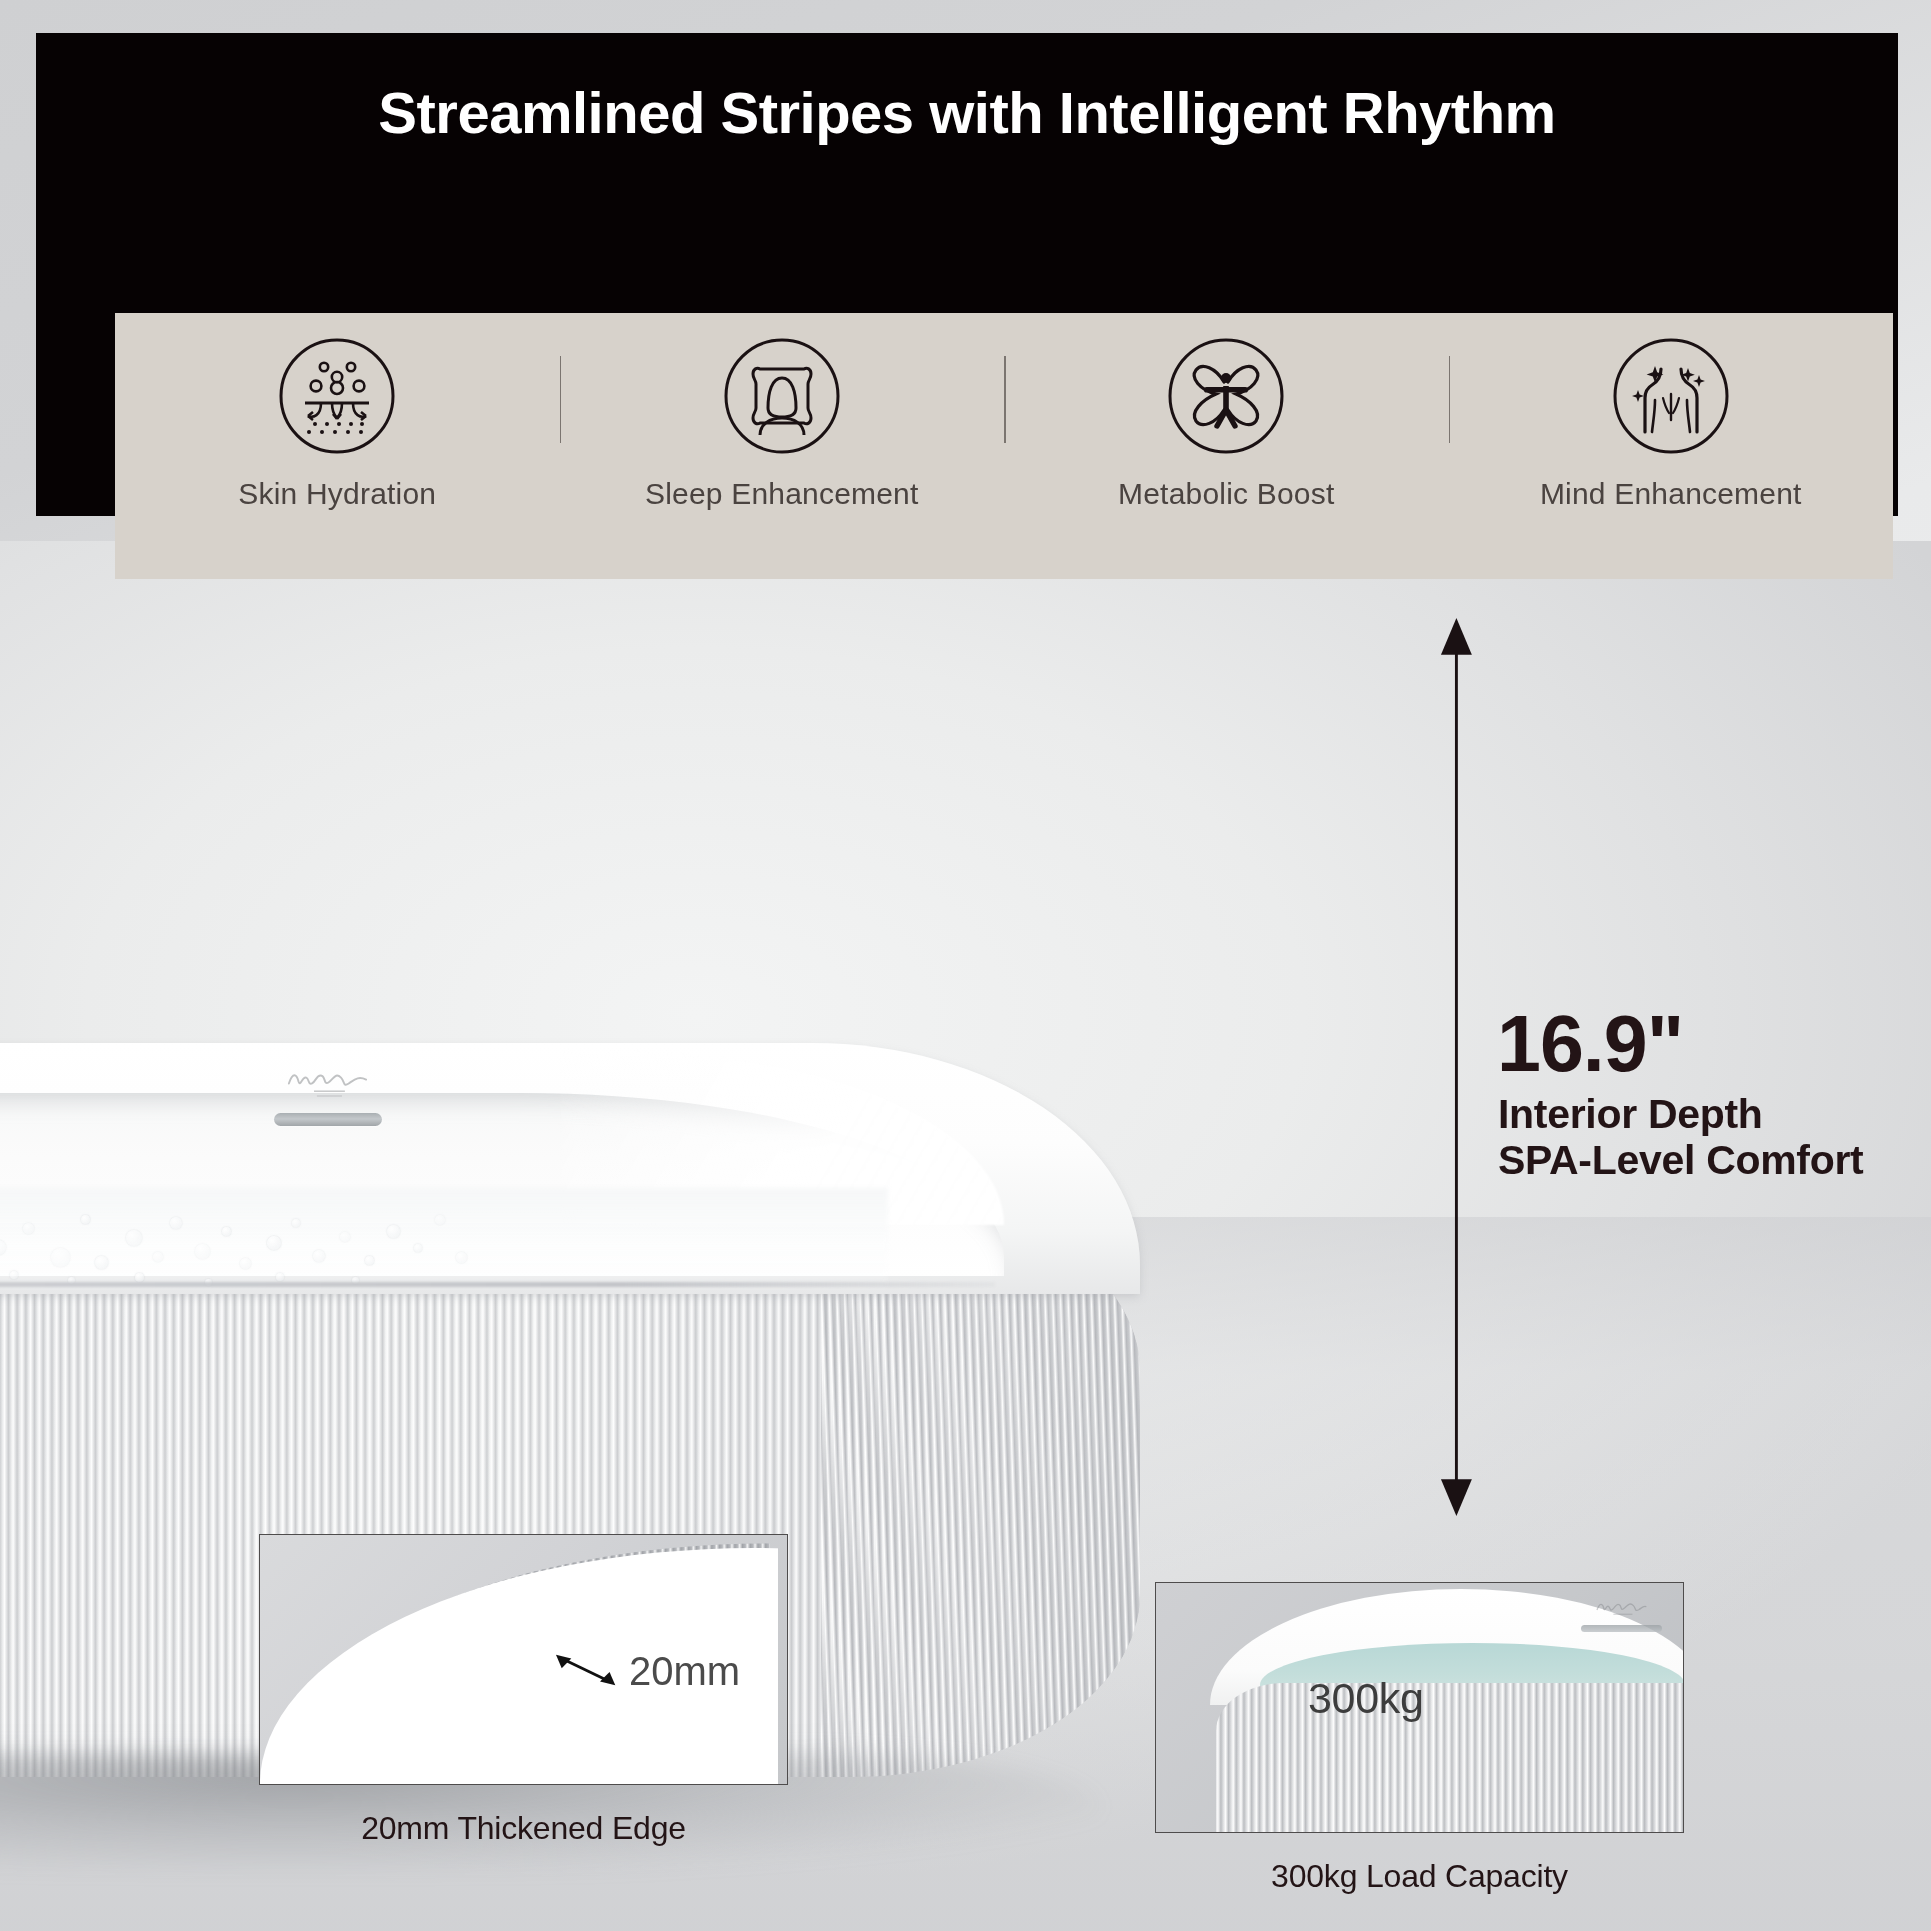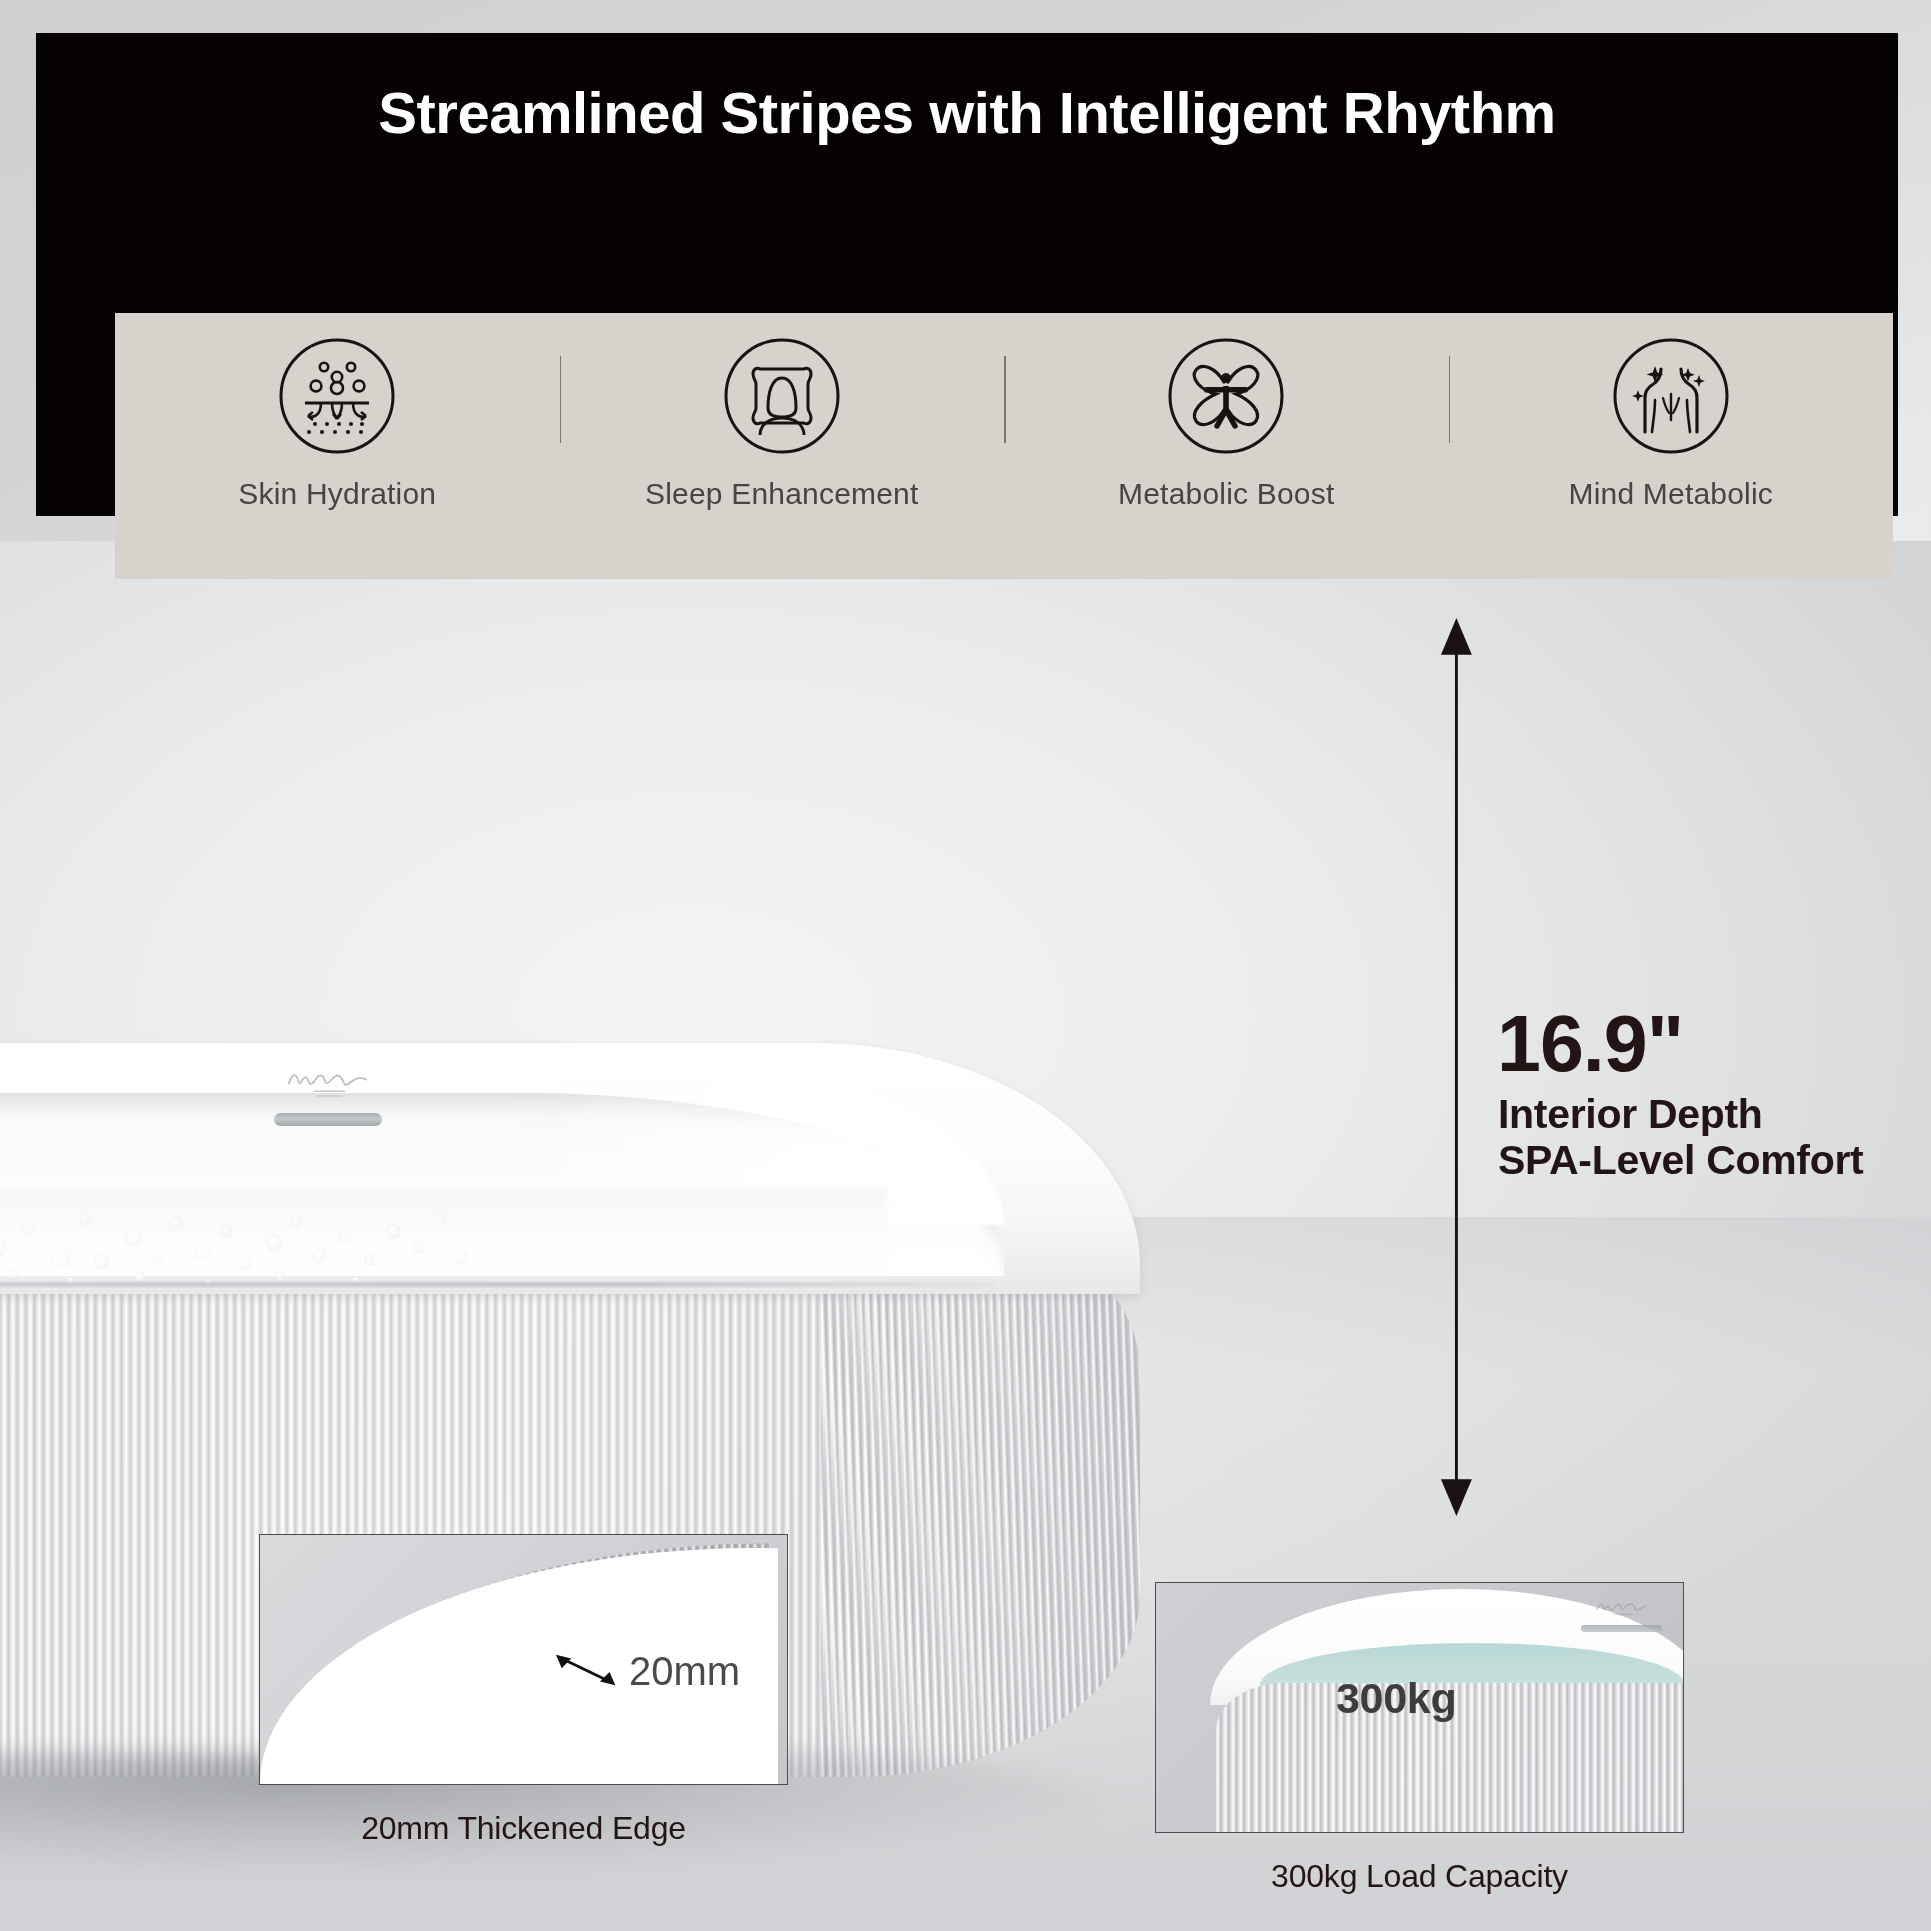--- a/index.html
+++ b/index.html
@@ -242,22 +242,22 @@
         rgba(160,163,168,0.6) 4.8px,
         rgba(255,255,255,0.0) 7.7px),
       linear-gradient(100deg, #e2e3e5 0%, #eaebec 40%, #dcdde0 100%);
   }
   #load-logo { position: absolute; right: 35px; top: 15.4px; width: 54px; height: 21px; opacity: 0.4; }
   #load-drain {
     position: absolute; right: 21px; top: 42px; width: 81px; height: 6.8px; border-radius: 3.9px;
     background: linear-gradient(180deg, #9aa0a4, #b9bec2); opacity: 0.75;
   }
   #load-label {
-    position: absolute; left: 180px; top: 91px;
-    font-size: 43px; font-weight: 700; color: #3d3d3d; letter-spacing: -0.3px;
+    position: absolute; left: 152px; top: 91px;
+    font-size: 43px; font-weight: 400; color: #3d3d3d; letter-spacing: -0.3px;
   }
 </style>
 </head>
 <body>
 
 <div id="page">
 
   <div id="photo-stage">
     <div id="floor"></div>
 
@@ -392,21 +392,21 @@
           <path d="M60 58 L60 84" fill="none" stroke="#1a1113" stroke-width="2.4" stroke-linecap="round"></path>
           <path d="M52 62 C54 70, 56 74, 58 77" fill="none" stroke="#1a1113" stroke-width="2.2" stroke-linecap="round"></path>
           <path d="M68 62 C66 70, 64 74, 62 77" fill="none" stroke="#1a1113" stroke-width="2.2" stroke-linecap="round"></path>
           <g fill="#1a1113">
             <path d="M44 30 l2.2 6.2 6.2 2.2 -6.2 2.2 -2.2 6.2 -2.2 -6.2 -6.2 -2.2 6.2 -2.2 Z"></path>
             <path d="M77 32 l1.8 5 5 1.8 -5 1.8 -1.8 5 -1.8 -5 -5 -1.8 5 -1.8 Z"></path>
             <path d="M88 39 l1.6 4.4 4.4 1.6 -4.4 1.6 -1.6 4.4 -1.6 -4.4 -4.4 -1.6 4.4 -1.6 Z"></path>
             <path d="M27 54 l1.6 4.4 4.4 1.6 -4.4 1.6 -1.6 4.4 -1.6 -4.4 -4.4 -1.6 4.4 -1.6 Z"></path>
           </g>
         </svg>
-        <div class="feat-label">Mind Metabolic</div>
+        <div class="feat-label">Mind Enhancement</div>
       </div>
 
     </div>
   </div>
 
   <div id="depth-callout">
     <svg id="depth-arrow" width="116" height="927" viewBox="0 0 120 960">
       <line x1="48" y1="18" x2="48" y2="912" stroke="#1a1113" stroke-width="3"></line>
       <polygon points="48,0 32,38 64,38" fill="#1a1113"></polygon>
       <polygon points="48,930 32,892 64,892" fill="#1a1113"></polygon>

